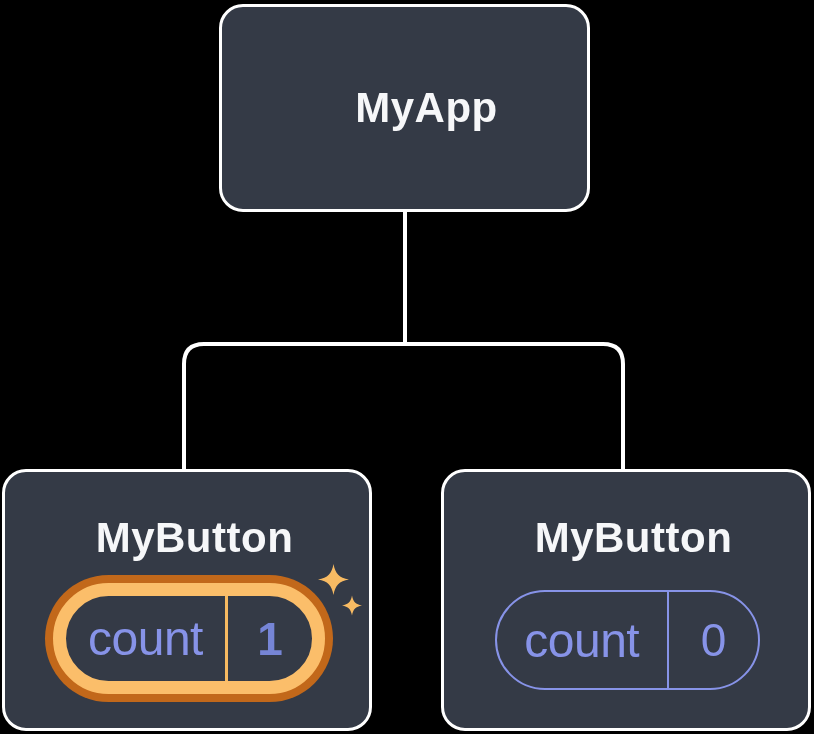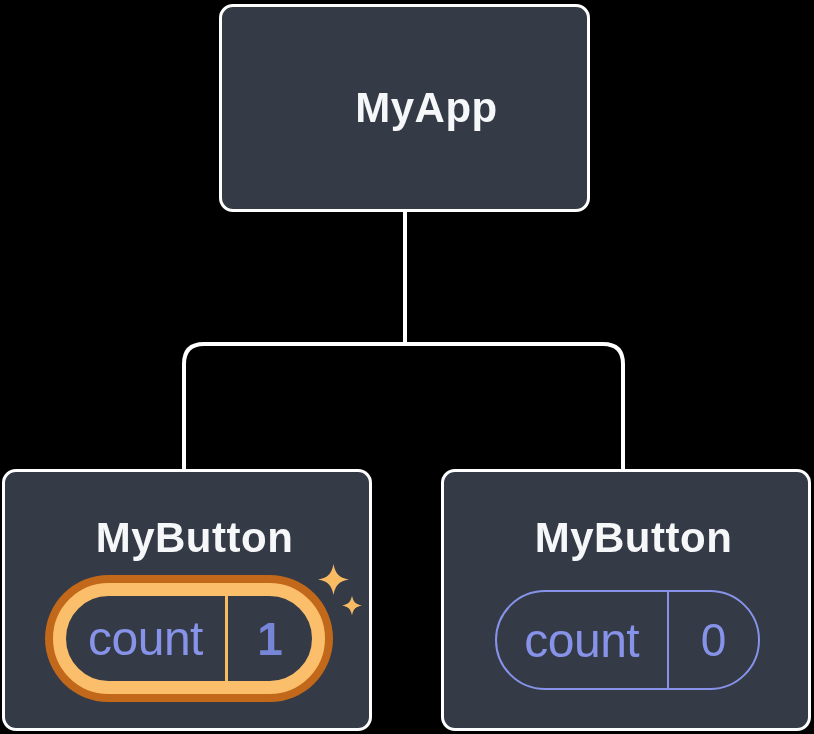--- a/index.html
+++ b/index.html
@@ -26,21 +26,21 @@
   }
   .connector-svg {
     position: absolute;
     left: 0; top: 0;
     width: 814px; height: 734px;
   }
   .card {
     position: absolute;
     background: var(--card-bg);
     border: 3px solid var(--card-border);
-    border-radius: 14px;
+    border-radius: 24px;
     padding-left: 44px;
   }
   .card-root {
     left: 219px; top: 4px;
     width: 371px; height: 208px;
     display: flex;
     align-items: center;
     justify-content: center;
   }
   .card-child-left  { left: 2px;   top: 469px; width: 370px; height: 262px; }

